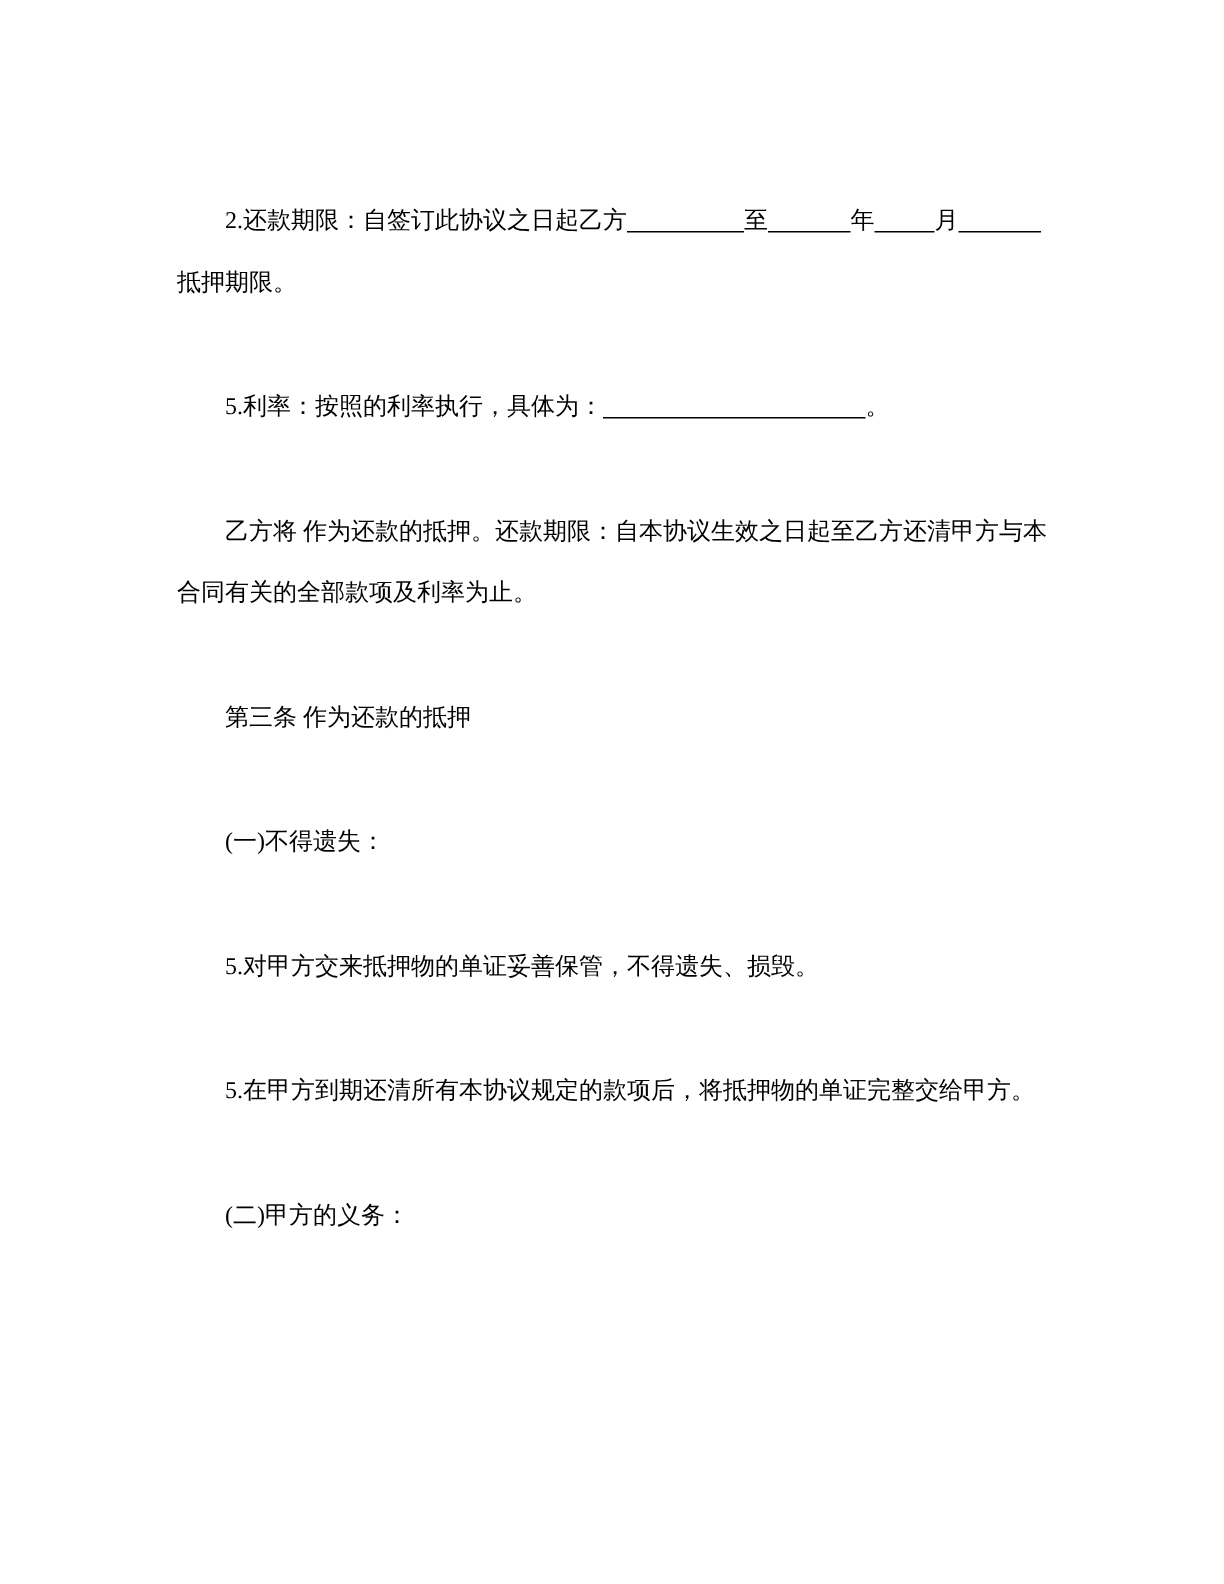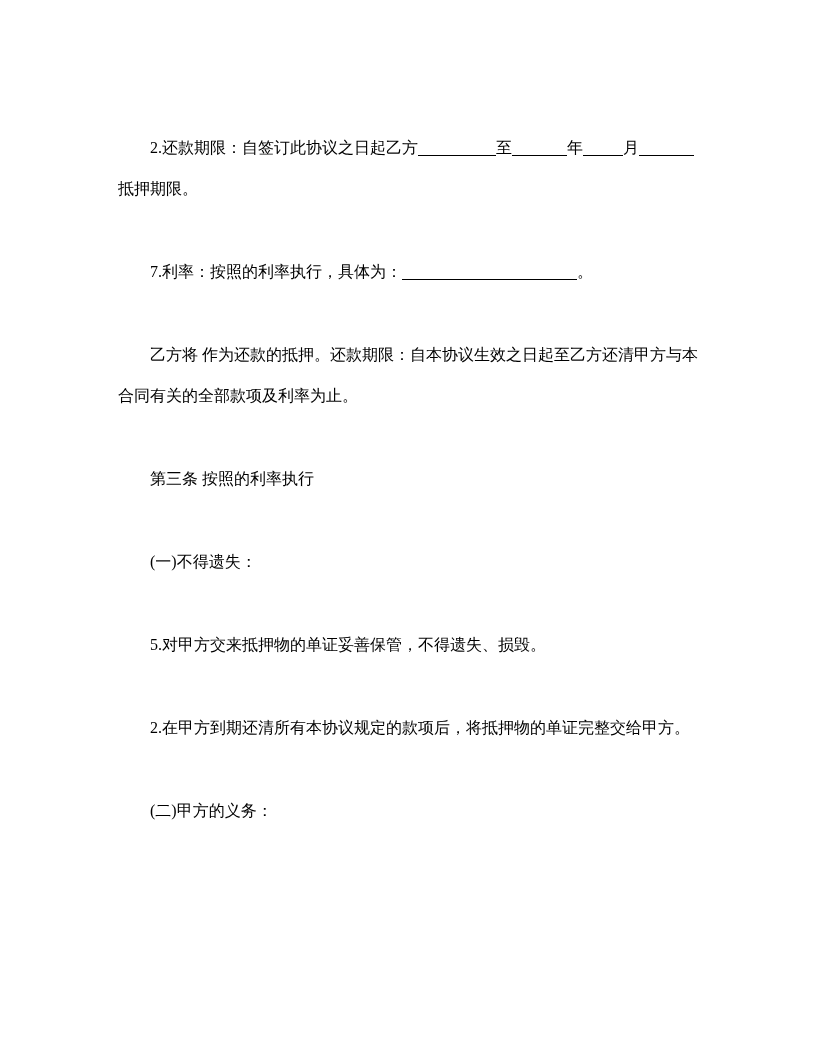--- a/index.html
+++ b/index.html
@@ -41,28 +41,28 @@
   .b4 { width: 55px; }
   .b-rate { width: 175px; }
 </style>
 </head>
 <body>
 
 <div class="page">
 
   <p><span>2.还款期限：自签订此协议之日起乙方</span><span class="blank b1"></span><span>至</span><span class="blank b2"></span><span>年</span><span class="blank b3"></span><span>月</span><span class="blank b4"></span><br><span>抵押期限。</span></p>
 
-  <p><span>7.利率：按照的利率执行，具体为：</span><span class="blank b-rate"></span><span>。</span></p>
+  <p><span>5.利率：按照的利率执行，具体为：</span><span class="blank b-rate"></span><span>。</span></p>
 
 
   <p>乙方将 作为还款的抵押。还款期限：自本协议生效之日起至乙方还清甲方与本合同有关的全部款项及利率为止。</p>
 
-  <p>第三条 按照的利率执行</p>
+  <p>第三条 作为还款的抵押</p>
 
   <p>(一)不得遗失：</p>
 
   <p>5.对甲方交来抵押物的单证妥善保管，不得遗失、损毁。</p>
 
-  <p>2.在甲方到期还清所有本协议规定的款项后，将抵押物的单证完整交给甲方。</p>
+  <p>5.在甲方到期还清所有本协议规定的款项后，将抵押物的单证完整交给甲方。</p>
 
   <p>(二)甲方的义务：</p>
 
 </div>
 
 </body></html>

